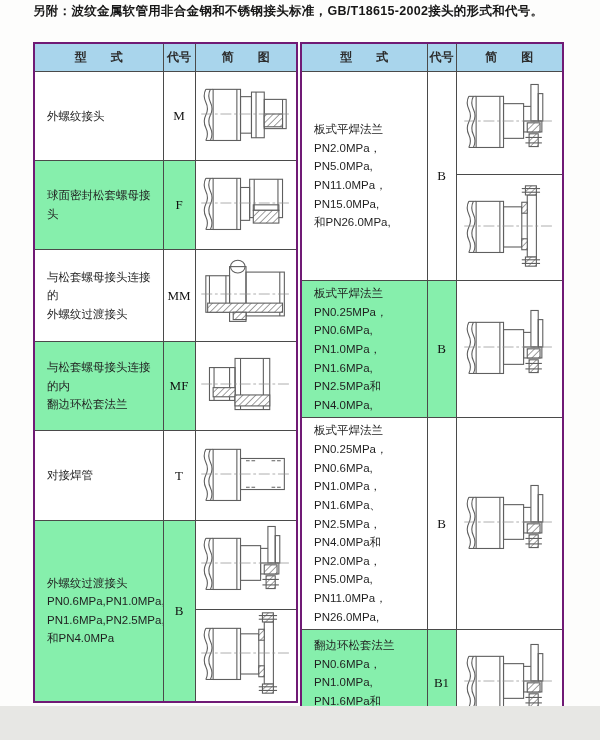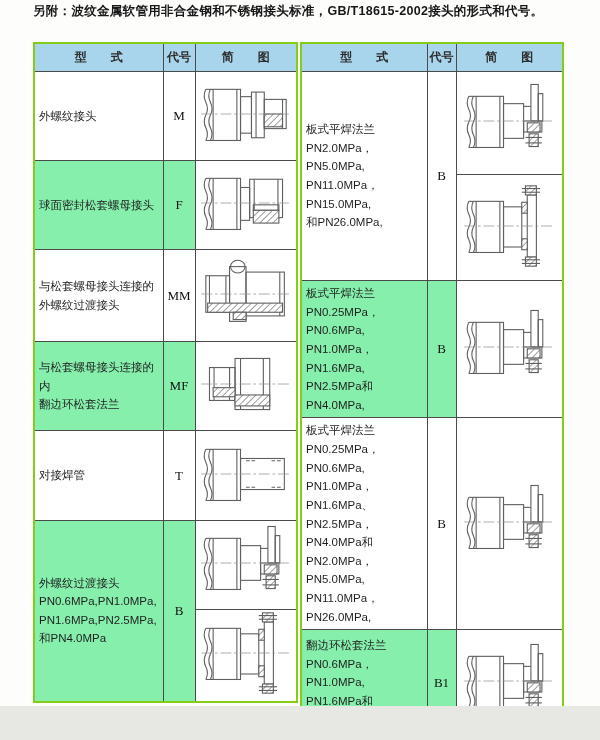--- a/index.html
+++ b/index.html
@@ -10,38 +10,38 @@
     color:#1f1f1f;
     overflow:hidden;
   }
   .title{
     position:absolute;left:33px;top:3px;width:556px;
     font-size:12.5px;font-weight:600;letter-spacing:0.3px;color:#171717;
   }
   table.tbl{
     position:absolute;top:42px;
     border-collapse:collapse;table-layout:fixed;
-    border:2px solid #84cc16;
+    border:2px solid #701a75;
     background:#ffffff;
   }
   table.tbl-left{left:33px;width:263px;}
   table.tbl-right{left:300px;width:262px;}
   .tbl th,.tbl td{
     border:1px solid #4a4a4a;
     padding:0;vertical-align:middle;
     overflow:hidden;
   }
   .tbl th{
     background:#a9d5ec;
     font-size:12px;font-weight:600;color:#2c2c2c;
     height:27px;text-align:center;
   }
   td.type{
     font-size:11.5px;line-height:1.62;text-align:left;
-    padding:3px 3px 3px 4px;white-space:pre-line;
+    padding:3px 3px 3px 12px;white-space:pre-line;
   }
   td.code{
     font-family:"Liberation Serif", serif;
     font-size:13px;text-align:center;color:#111;
   }
   td.hl{background:#86efac;}
   td.dia{text-align:center;background:#fff;}
   .diagram{display:inline-block;line-height:0;}
   .diagram svg{display:block;}
   .bottom-band{

